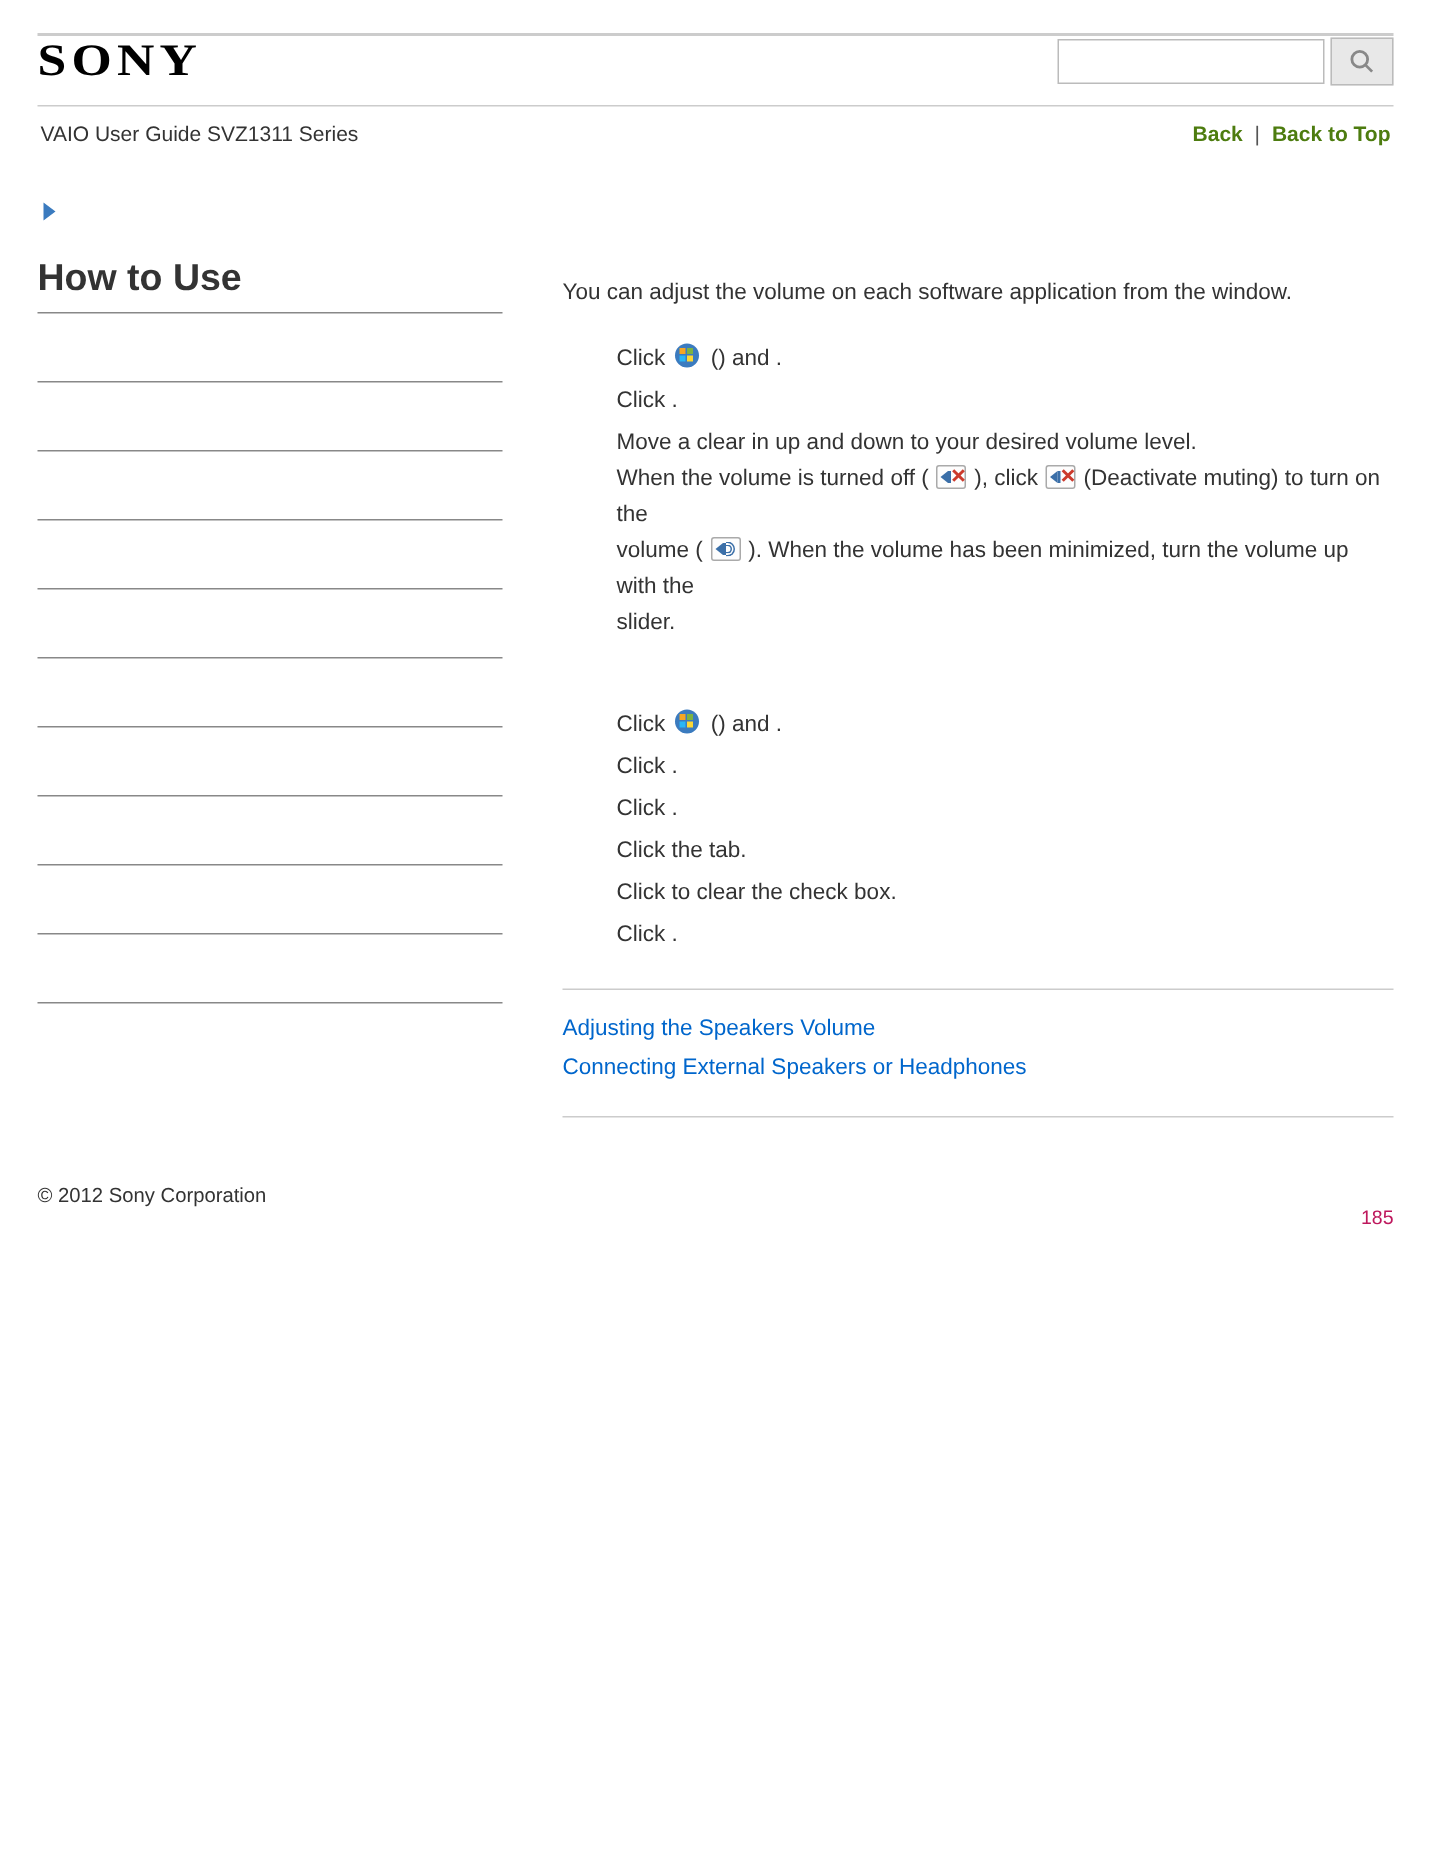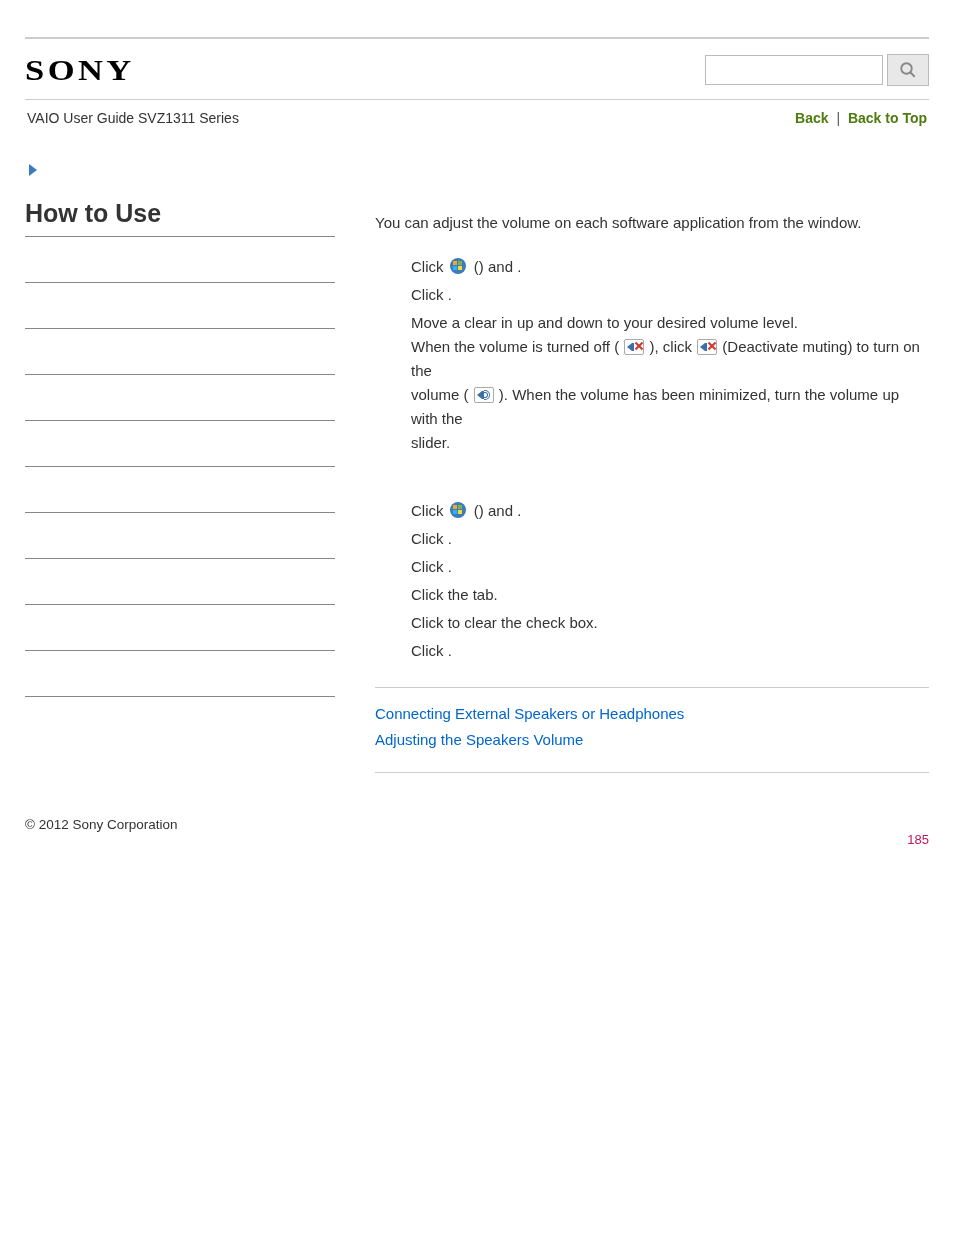--- a/index.html
+++ b/index.html
@@ -12,22 +12,20 @@
   margin: 0 auto;
 }
 .page {
   padding: 22px 25px 40px 25px;
 }
 .topbar {
   display: flex;
   align-items: center;
   justify-content: space-between;
   border-top: 2px solid #ccc;
-  padding-top: 14px;
-  margin-top: 15px;
 }
 .sony-logo {
   font-family: "Times New Roman", serif;
   font-weight: 900;
   font-size: 30px;
   letter-spacing: 3px;
   transform: scaleX(1.15);
   transform-origin: left center;
   color: #000;
   font-stretch: expanded;
@@ -257,22 +255,22 @@
         </li>
         <li><span>Click </span><span>.</span></li>
         <li><span>Click </span><span>.</span></li>
         <li><span>Click the </span><span> tab.</span></li>
         <li><span>Click to clear the </span><span> check box.</span></li>
         <li><span>Click </span><span>.</span></li>
       </ul>
 
       <hr class="related-hr">
       <div class="related">
+        <a>Adjusting the Speakers Volume</a>
         <a>Connecting External Speakers or Headphones</a>
-        <a>Adjusting the Speakers Volume</a>
       </div>
       <hr class="end-hr">
     </div>
   </div>
 
   <div class="copyright">© 2012 Sony Corporation</div>
   <div class="page-num">185</div>
 </div>
 
 </body></html>

